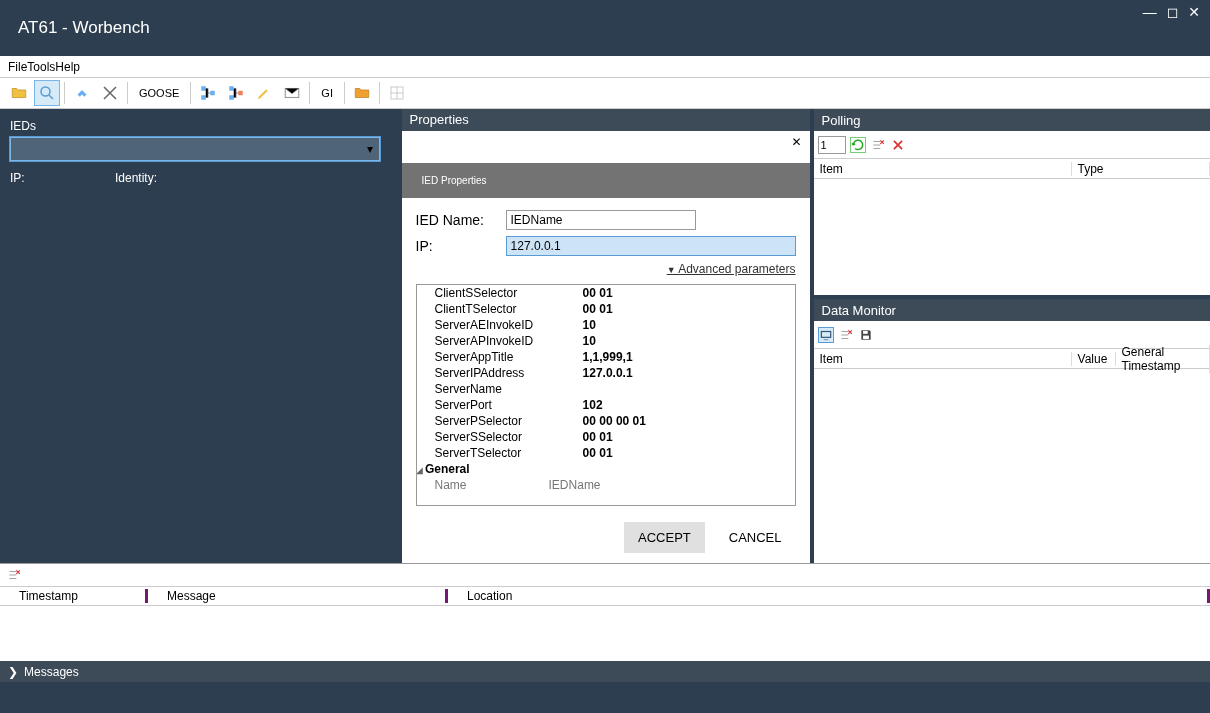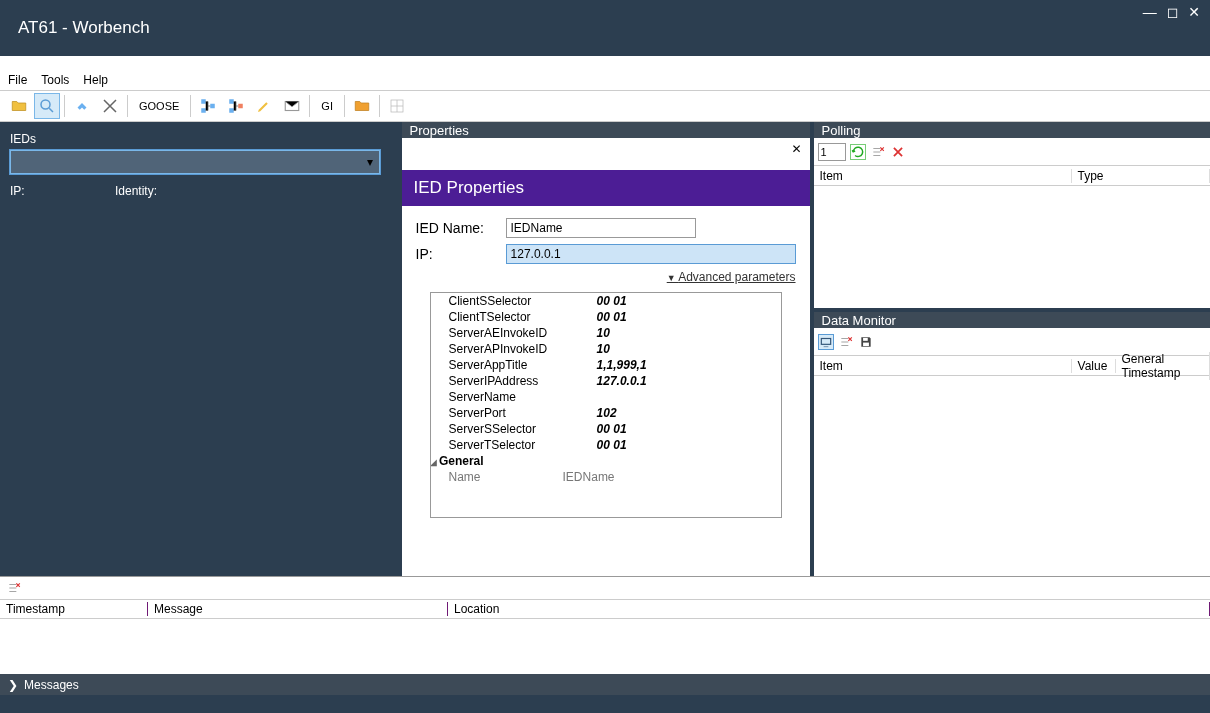--- a/index.html
+++ b/index.html
@@ -1,67 +1,67 @@
 <!DOCTYPE html>
 <html><head>
 <meta charset="utf-8">
 <style>
 * { box-sizing: border-box; margin: 0; padding: 0; font-family: "Segoe UI", Tahoma, sans-serif; }
 body { background: #2c3e50; width: 1210px; height: 713px; overflow: hidden; font-size: 12px; color: #000; }
 .titlebar { background: #2c3e50; height: 56px; display: flex; align-items: center; padding: 0 18px; position: relative; }
 .titlebar .title { color: #fff; font-size: 17px; font-weight: 400; }
 .win-controls { position: absolute; right: 10px; top: 4px; display: flex; gap: 10px; }
 .win-controls span { color: #fff; font-size: 14px; cursor: pointer; }
-.menubar { background: #fff; height: 22px; display: flex; padding: 17px 8px; gap: 14px; border-bottom: 1px solid #ccc; }
+.menubar { background: #fff; height: 22px; display: flex; align-items: center; padding: 0 8px; border-bottom: 1px solid #ccc; }
 .menubar span { font-size: 12px; cursor: pointer; }
 .toolbar { background: #fff; height: 31px; display: flex; align-items: center; padding: 2px 6px; gap: 2px; border-bottom: 1px solid #ccc; }
 .tbtn { width: 26px; height: 26px; display: flex; align-items: center; justify-content: center; cursor: pointer; border: 1px solid transparent; }
 .tbtn.active { border: 1px solid #7ab7e8; background: #d6eaf8; }
 .tbtn.text { width: auto; padding: 0 6px; font-size: 11px; }
 .sep { width: 1px; height: 22px; background: #ccc; margin: 0 2px; }
 .main { display: flex; height: 454px; }
 .left-panel { width: 403px; background: #2c3e50; color: #fff; padding: 10px 10px; }
 .left-panel .lbl { font-size: 12px; margin-bottom: 4px; }
 .dropdown { width: 370px; height: 24px; background: #506478; border: 1px solid #7ab7e8; outline: 1px solid #5a9bd5; position: relative; cursor: pointer; }
 .dropdown .arrow { position: absolute; right: 6px; top: 4px; color: #000; }
 .info-row { display: flex; margin-top: 10px; font-size: 12px; }
 .info-row .c1 { width: 105px; }
 .center-panel { flex: 1; display: flex; flex-direction: column; background: #fff; margin-right: 4px; }
-.panel-header { background: #3d4a57; color: #fff; height: 16px; display: flex; align-items: center; padding: 0 8px; font-size: 13px; justify-content: space-between; }
-.sub-header { background: #4c1d95; color: #fff; height: 36px; display: flex; align-items: center; padding: 0 12px; font-size: 17px; margin-top: 14px; }
+.panel-header { background: #3d4a57; color: #fff; height: 22px; display: flex; align-items: center; padding: 0 8px; font-size: 13px; justify-content: space-between; }
+.sub-header { background: #737373; color: #fff; height: 36px; display: flex; align-items: center; padding: 0 20px; font-size: 10px; margin-top: 14px; }
 .form-area { background: #fff; padding: 12px 14px 4px 14px; }
 .form-row { display: flex; align-items: center; margin-bottom: 6px; }
 .form-row label { width: 90px; font-size: 14px; }
 .form-row input { width: 190px; height: 20px; border: 1px solid #999; padding: 0 4px; font-size: 12px; }
 .form-row input.sel { border: 1px solid #5a9bd5; background: #cde4f7; width: 290px; }
 .adv-link { text-align: right; font-size: 12px; text-decoration: underline; color: #333; cursor: pointer; margin-bottom: 4px; }
 .adv-link::before { content: "▼ "; font-size: 9px; text-decoration: none; }
-.prop-grid { border: 1px solid #999; height: 226px; overflow-y: scroll; font-size: 12px; background: #fff; margin: 0 28px; }
+.prop-grid { border: 1px solid #999; height: 226px; overflow-y: scroll; font-size: 12px; background: #fff; margin: 0 14px; }
 .prop-row { display: flex; height: 16px; line-height: 16px; }
 .prop-row .k { width: 166px; padding-left: 18px; }
-.prop-row .v { font-weight: 700; font-style: italic; }
+.prop-row .v { font-weight: 700; }
 .prop-cat { font-weight: 700; padding-left: 0; height: 16px; line-height: 16px; }
 .prop-cat::before { content: "◢ "; font-size: 8px; color: #666; }
 .prop-sub { display: flex; height: 16px; line-height: 16px; color: #777; }
 .prop-sub .k { width: 132px; padding-left: 18px; }
 .btn-row { display: flex; justify-content: flex-end; gap: 10px; padding: 16px 14px 10px 0; }
 .btn { padding: 8px 14px; font-size: 13px; cursor: pointer; background: #fff; border: none; }
 .btn.primary { background: #e0e0e0; }
 .right-panel { width: 398px; display: flex; flex-direction: column; gap: 4px; }
 .subpanel { background: #fff; display: flex; flex-direction: column; }
 .poll-tb { height: 28px; display: flex; align-items: center; padding: 0 4px; gap: 4px; border-bottom: 1px solid #ccc; }
 .poll-tb input { width: 28px; height: 18px; border: 1px solid #999; text-align: left; padding: 0 2px; font-size: 11px; }
 .tbl-head { display: flex; border-bottom: 1px solid #ccc; height: 20px; align-items: center; font-size: 12px; }
 .tbl-head .col { padding: 0 6px; border-right: 1px solid #ddd; }
 .poll-body { height: 114px; }
 .dm-body { height: 167px; }
 .bottom-area { background: #fff; height: 98px; border-top: 1px solid #999; display: flex; flex-direction: column; }
 .bottom-tb { height: 22px; display: flex; align-items: center; padding: 0 6px; }
 .msg-tbl-head { display: flex; border-top: 1px solid #ccc; border-bottom: 1px solid #ccc; height: 20px; align-items: center; }
-.msg-tbl-head .col { padding: 0 6px; border-right: 1px solid #701a75; font-size: 12px; }
+.msg-tbl-head .col { padding: 0 19px; border-right: 3px solid #701a75; font-size: 12px; }
 .footer { background: #3d4a57; color: #fff; height: 21px; display: flex; align-items: center; padding: 0 8px; font-size: 12px; }
 .footer .chev { margin-right: 6px; }
 .icon-svg { width: 18px; height: 18px; }
 .small-icon { width: 16px; height: 16px; display: inline-flex; align-items: center; justify-content: center; }
 </style>
 </head>
 <body>
 
 <div class="titlebar">
   <span class="title">AT61 - Worbench</span>
@@ -207,33 +207,41 @@
         </div>
         <div class="prop-row">
           <div class="k">ServerName</div>
           <div class="v"></div>
         </div>
         <div class="prop-row">
           <div class="k">ServerPort</div>
           <div class="v">102</div>
         </div>
         <div class="prop-row">
+          <div class="k">ServerPSelector</div>
+          <div class="v">00 00 00 01</div>
+        </div>
+        <div class="prop-row">
           <div class="k">ServerSSelector</div>
           <div class="v">00 01</div>
         </div>
         <div class="prop-row">
           <div class="k">ServerTSelector</div>
           <div class="v">00 01</div>
         </div>
         <div class="prop-cat">General</div>
         <div class="prop-sub">
           <div class="k">Name</div>
           <div>IEDName</div>
         </div>
       </div>
+    <div class="btn-row">
+      <button class="btn primary">ACCEPT</button>
+      <button class="btn">CANCEL</button>
+    </div>
   </div>
 
   <div class="right-panel">
     <div class="subpanel" style="height:186px;">
       <div class="panel-header">
         <span>Polling</span>
       </div>
       <div class="poll-tb">
         <input type="text" value="1" style="">
         <div class="small-icon" style="border:1px solid #7c7;">

